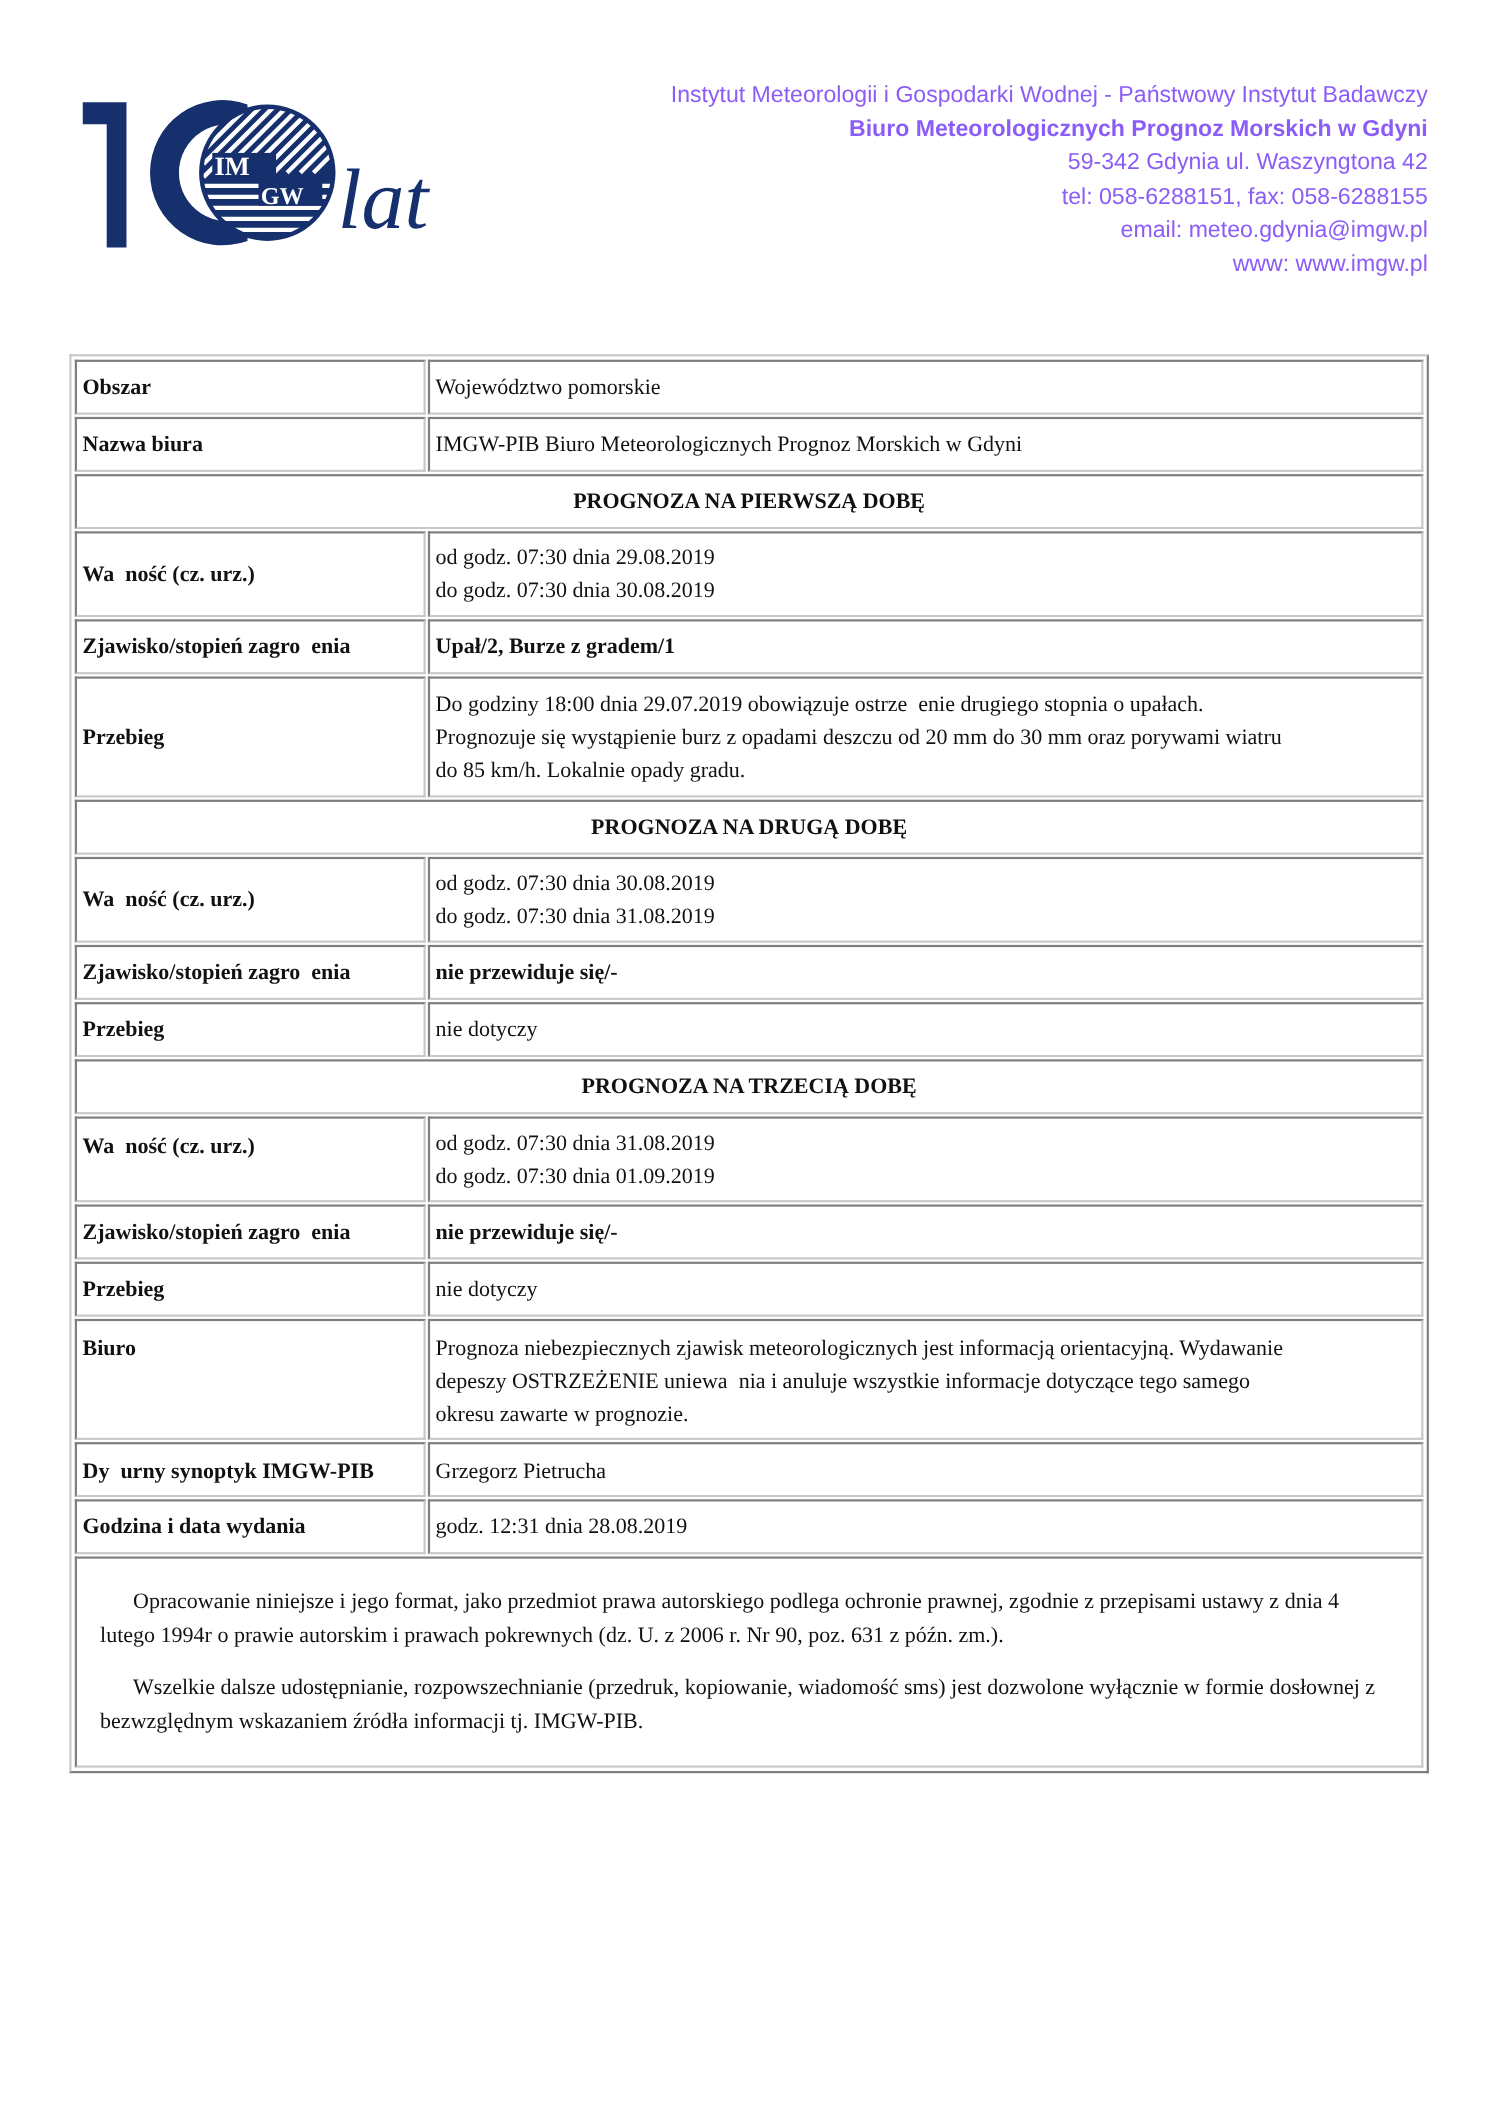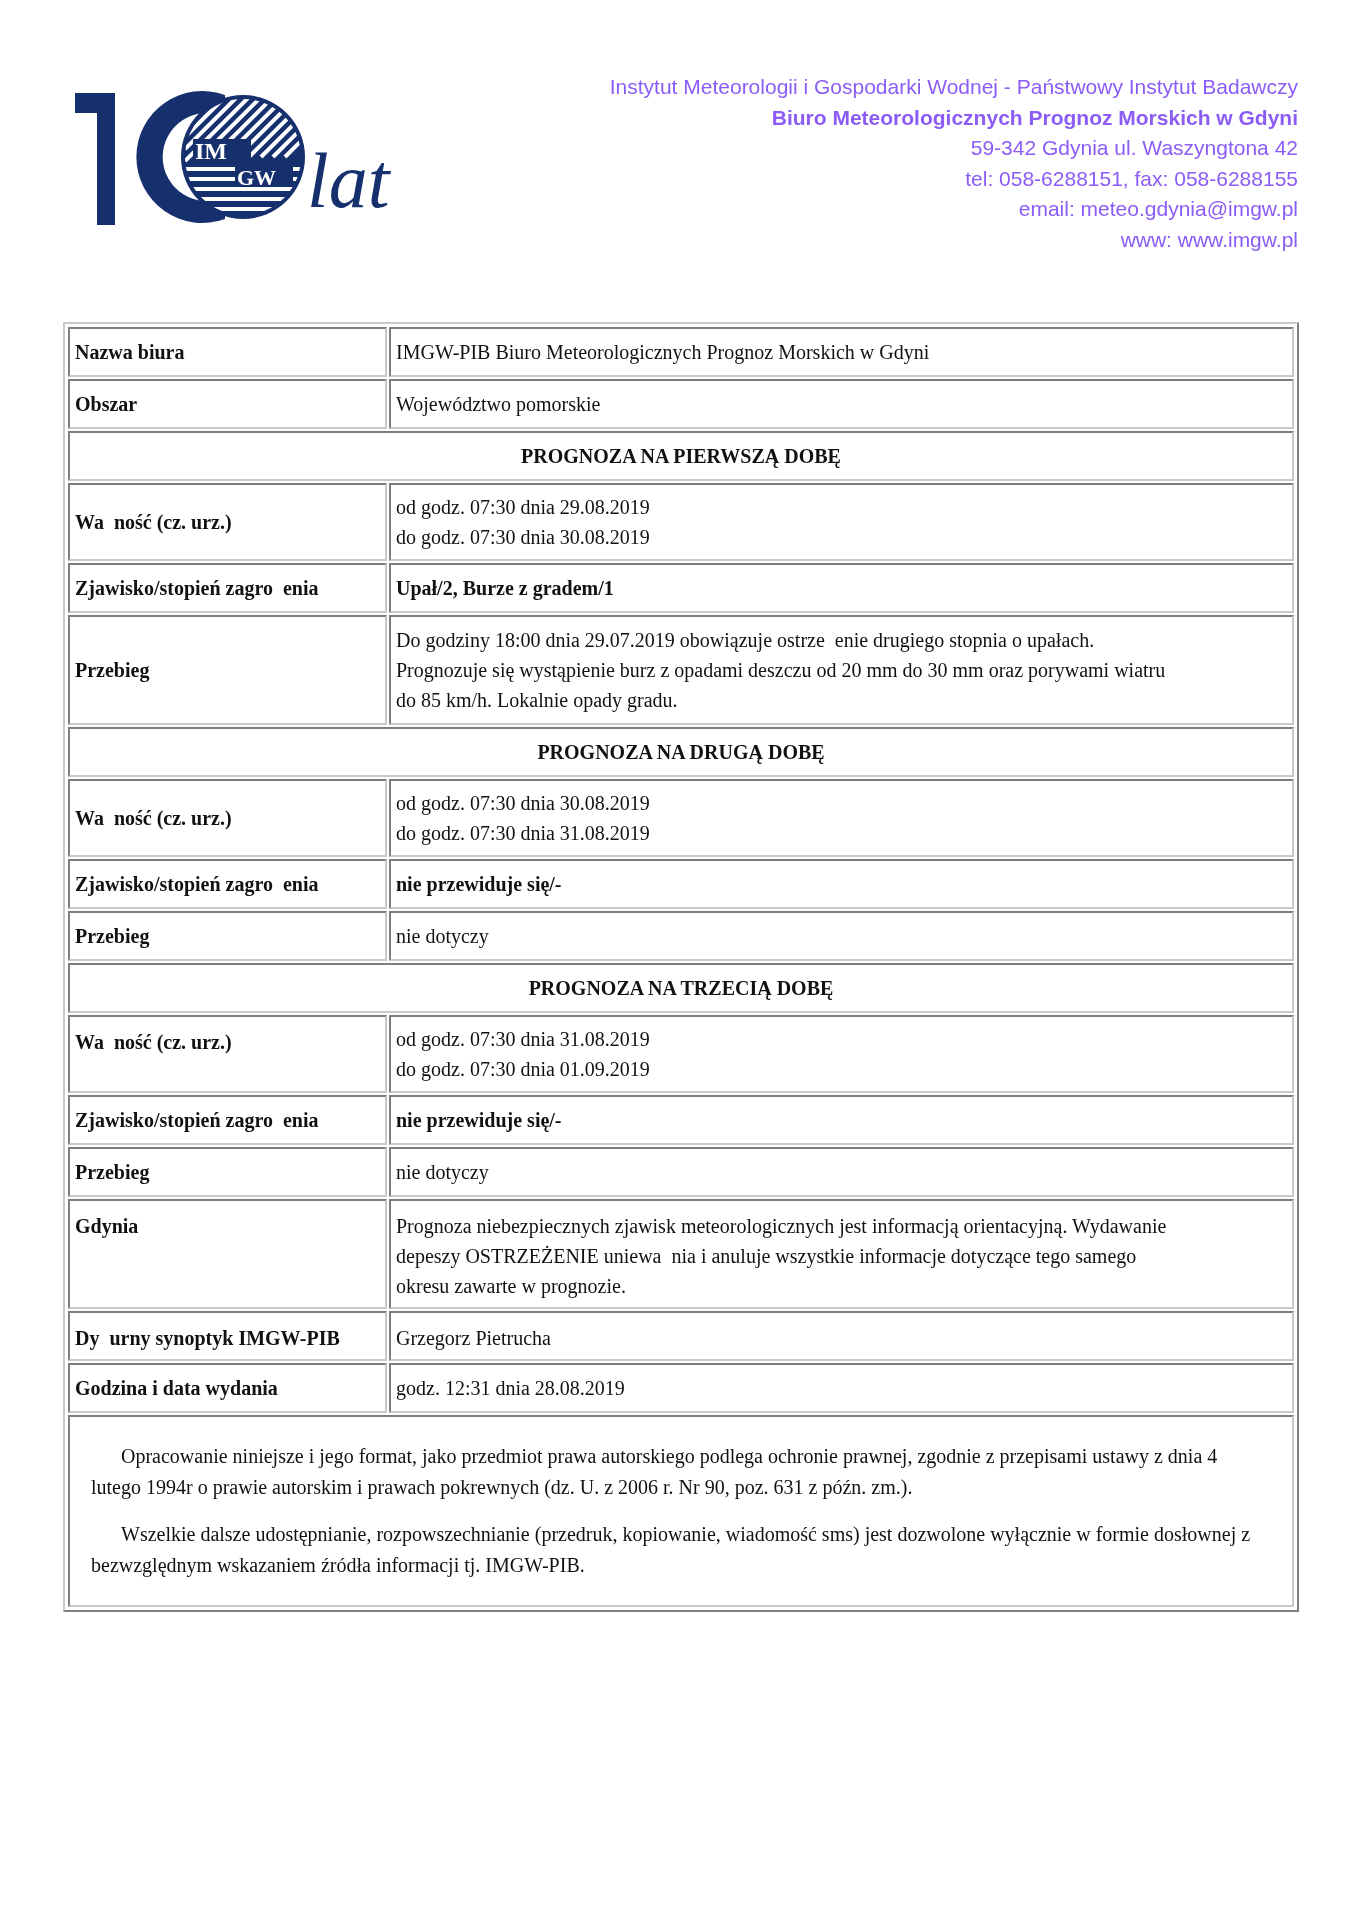--- a/index.html
+++ b/index.html
@@ -98,26 +98,26 @@
   <div>59-342 Gdynia ul. Waszyngtona 42</div>
   <div>tel: 058-6288151, fax: 058-6288155</div>
   <div>email: meteo.gdynia@imgw.pl</div>
   <div>www: www.imgw.pl</div>
 </div>
 
 <div class="frame">
   <table>
     <tbody>
     <tr class="r50">
+      <td class="label">Obszar</td>
+      <td>Województwo pomorskie</td>
+    </tr>
+    <tr class="r50">
       <td class="label">Nazwa biura</td>
       <td>IMGW-PIB Biuro Meteorologicznych Prognoz Morskich w Gdyni</td>
-    </tr>
-    <tr class="r50">
-      <td class="label">Obszar</td>
-      <td>Województwo pomorskie</td>
     </tr>
 
     <tr>
       <td colspan="2" class="section">PROGNOZA NA PIERWSZĄ DOBĘ</td>
     </tr>
     <tr class="r78">
       <td class="label pre">Wa  ność (cz. urz.)</td>
       <td>
         <div>od godz. 07:30 dnia 29.08.2019</div>
         <div>do godz. 07:30 dnia 30.08.2019</div>
@@ -168,21 +168,21 @@
     <tr class="r50">
       <td class="label pre">Zjawisko/stopień zagro  enia</td>
       <td class="val-bold">nie przewiduje się/-</td>
     </tr>
     <tr class="r50">
       <td class="label">Przebieg</td>
       <td>nie dotyczy</td>
     </tr>
 
     <tr class="r110">
-      <td class="label top">Gdynia</td>
+      <td class="label top">Biuro</td>
       <td class="top">
         <div>Prognoza niebezpiecznych zjawisk meteorologicznych jest informacją orientacyjną. Wydawanie</div>
         <div class="pre">depeszy OSTRZEŻENIE uniewa  nia i anuluje wszystkie informacje dotyczące tego samego</div>
         <div>okresu zawarte w prognozie.</div>
       </td>
     </tr>
     <tr class="r50">
       <td class="label pre top">Dy  urny synoptyk IMGW-PIB</td>
       <td class="top">Grzegorz Pietrucha</td>
     </tr>

